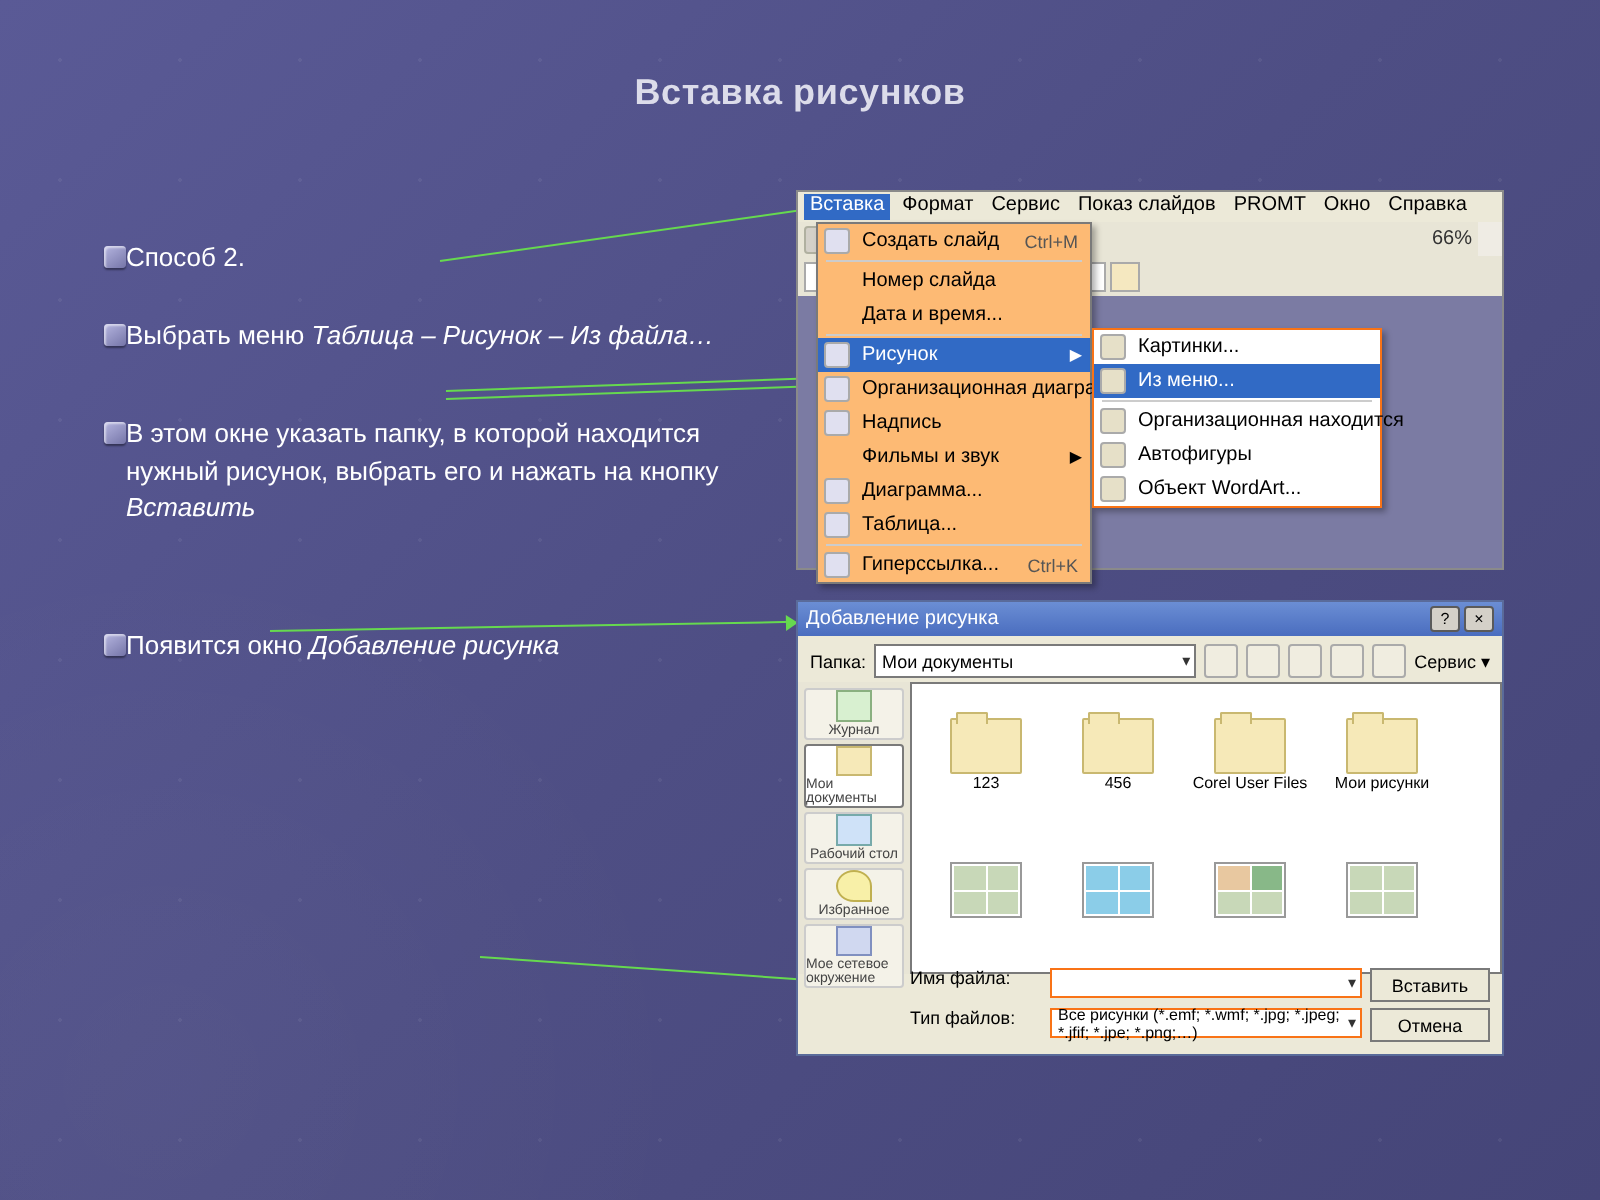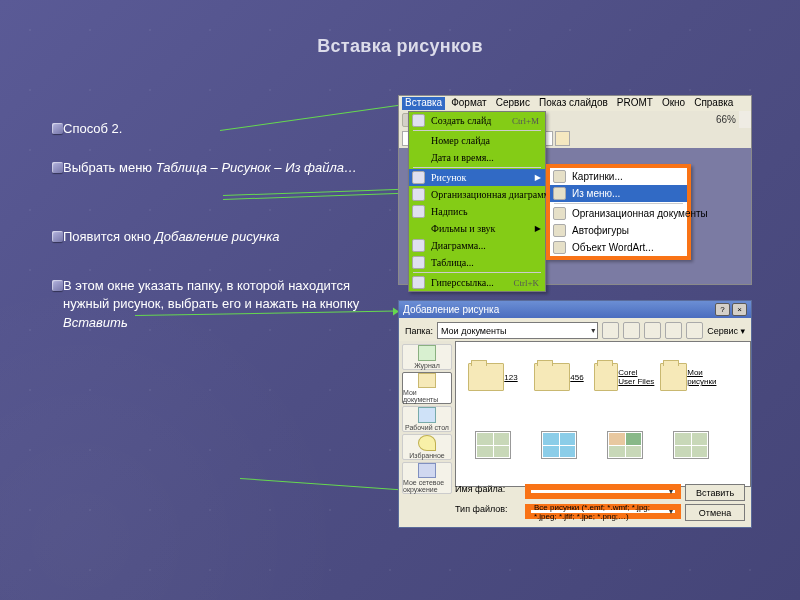--- a/index.html
+++ b/index.html
@@ -50,32 +50,32 @@
   .shot1 .toolbar .zoom { font-size:10px; color:#333; margin-left:auto; }
   .shot1 .ribbon { position:absolute; left:0; top:32px; right:0; height:20px; background:#e8e5d6; display:flex; gap:2px; align-items:center; padding:0 3px;}
   .shot1 .ribbon .rb { width:15px; height:15px; border:1px solid #aaa; background:#fff; }
   .shot1 .ribbon .rb2 { background:#f5e8c0;}
   .shot1 .workarea { position:absolute; left:0; top:52px; right:0; bottom:0; background:#7b7ba3; }
   .shot1 .blueA { position:absolute; left:10px; top:56px; width:100px; height:13px; background:#a4c8ff; border:1px solid #5a8edc; font-size:9px; color:#003; padding:0 3px; display:flex; align-items:center;}
   .shot1 .blueA::after { content:"A"; position:absolute; right:3px; color:#6a1b9a; font-weight:bold; }
 
   .menu1 {
     position:absolute; left:9px; top:15px; width:138px;
-    background:#84cc16; border:1px solid #7a7a7a; box-shadow:2px 2px 3px rgba(0,0,0,.3);font-family:Liberation Serif, serif;
+    background:#fdba74; border:1px solid #7a7a7a; box-shadow:2px 2px 3px rgba(0,0,0,.3);
   }
   .menu1 .mi { display:flex; align-items:center; height:17px; padding:0 6px 0 22px; font-size:10px; position:relative; white-space:nowrap;}
   .menu1 .mi .sc { margin-left:auto; color:#555; font-size:9px;}
   .menu1 .mi.hover { background:#316ac5; color:#fff; }
   .menu1 .mi .arrow { position:absolute; right:4px; font-size:8px; }
   .menu1 .mi .ico { position:absolute; left:3px; width:13px; height:13px; background:#e0e0f0; border:1px solid #aaa; border-radius:2px;}
   .menu1 .sep { height:1px; background:#ccc; margin:1px 4px;}
 
   .menu2 {
     position:absolute; left:147px; top:68px; width:145px;
-    background:#fff; border:4px solid #f97316; box-shadow:2px 2px 3px rgba(0,0,0,.3);
+    background:#fff; border:1px solid #f97316; box-shadow:2px 2px 3px rgba(0,0,0,.3);
   }
   .menu2 .mi { display:flex; align-items:center; height:17px; padding:0 6px 0 22px; font-size:10px; position:relative; white-space:nowrap;}
   .menu2 .mi.hover { background:#316ac5; color:#fff; }
   .menu2 .mi .ico { position:absolute; left:3px; width:13px; height:13px; background:#e6e0c8; border:1px solid #aaa; border-radius:2px;}
   .menu2 .sep { height:1px; background:#ccc; margin:1px 4px;}
 
   
   .shot2 {
     position:absolute; left:398px; top:300px; width:354px; height:228px;
     background:#ece9d8; border:1px solid #5a6b9a;
@@ -93,31 +93,31 @@
   .shot2 .body { position:absolute; left:0; top:40px; right:0; bottom:40px; display:flex; }
   .shot2 .places { width:56px; background:#e8e5d6; display:flex; flex-direction:column; gap:2px; padding:3px;}
   .shot2 .place { height:32px; background:#f4f2e8; border:1px solid #ccc; border-radius:2px; display:flex; flex-direction:column; align-items:center; justify-content:center; font-size:7px; color:#444;}
   .shot2 .place.sel { background:#fff; border:1px solid #7a7a7a;}
   .shot2 .place .pic { width:18px; height:16px; background:#f6e9b8; border:1px solid #c9b870; margin-bottom:1px;}
   .shot2 .place .pic.hist { background:#d8f0d0; border-color:#8ab080;}
   .shot2 .place .pic.desk { background:#cfe2f8; border-color:#7aa;}
   .shot2 .place .pic.fav { background:#f8f0a8; border-color:#c0b050; border-radius:50% 50% 0 50%;}
   .shot2 .place .pic.net { background:#d0d8f0; border-color:#8090c0;}
   .shot2 .fview { flex:1; background:#fff; border:1px solid #7a7a7a; display:flex; flex-wrap:wrap; gap:4px; padding:6px; overflow:hidden;}
-  .shot2 .fitem { width:62px; height:58px; display:flex; flex-direction:row; align-items:center; justify-content:center; font-size:8px;text-decoration:underline; }
+  .shot2 .fitem { width:62px; height:58px; display:flex; flex-direction:column; align-items:center; justify-content:center; font-size:8px; }
   .shot2 .fitem .fld { width:36px; height:28px; background:#f6e9b8; border:1px solid #c9b870; border-radius:1px; position:relative;}
   .shot2 .fitem .fld::before { content:""; position:absolute; left:2px; top:-4px; width:14px; height:5px; background:#f6e9b8; border:1px solid #c9b870; border-bottom:none; border-radius:1px 1px 0 0;}
   .shot2 .fitem .pv { width:36px; height:28px; background:#fff; border:1px solid #999; display:grid; grid-template-columns:1fr 1fr; grid-template-rows:1fr 1fr; gap:1px; padding:1px;}
   .shot2 .fitem .pv div { background:#c8d8b8; }
   .shot2 .fitem .pv.b div { background:#8bcde8; }
   .shot2 .fitem .pv.c div:nth-child(1){background:#e8c8a0;} .shot2 .fitem .pv.c div:nth-child(2){background:#88b888;}
   .shot2 .footer { position:absolute; left:56px; right:6px; bottom:6px; display:flex; flex-direction:column; gap:3px; }
   .shot2 .frow { display:flex; align-items:flex-start; gap:4px; }
   .shot2 .frow label { width:66px; font-size:9px; }
-  .shot2 .frow .inp { flex:1; height:15px; background:#fff; border:6px solid #f97316; font-size:8px; display:flex; align-items:center; padding:0 3px; position:relative;}
+  .shot2 .frow .inp { flex:1; height:15px; background:#fff; border:1px solid #f97316; font-size:8px; display:flex; align-items:center; padding:0 3px; position:relative;}
   .shot2 .frow .inp::after { content:"▾"; position:absolute; right:2px; font-size:8px; color:#333;}
   .shot2 .frow .btn { width:60px; height:17px; background:#ece9d8; border:1px solid #7a7a7a; font-size:9px; display:flex; align-items:center; justify-content:center;}
 
   
   .line { position:absolute; height:0; border-top:1.5px solid #66d94f; pointer-events:none;}
   .line::after { content:""; position:absolute; right:-6px; top:-4px; border:4px solid transparent; border-left:6px solid #66d94f;}
 </style>
 </head>
 <body>
 <div class="dots"></div>
@@ -128,30 +128,30 @@
   <div class="para">
     <div class="bullet"></div>
     <div class="txt">Способ 2.</div>
   </div>
   <div class="para">
     <div class="bullet"></div>
     <div class="txt">
       <span>Выбрать меню </span><em>Таблица – Рисунок – Из файла…</em>
     </div>
   </div>
+  <div class="para gap2">
+    <div class="bullet"></div>
+    <div class="txt">
+      <span>В этом окне указать папку, в которой находится нужный рисунок, выбрать его и нажать на кнопку </span><em>Вставить</em>
+    </div>
+  </div>
   <div class="para gap">
     <div class="bullet"></div>
     <div class="txt">
       <span>Появится окно </span><em>Добавление рисунка</em>
-    </div>
-  </div>
-  <div class="para gap2">
-    <div class="bullet"></div>
-    <div class="txt">
-      <span>В этом окне указать папку, в которой находится нужный рисунок, выбрать его и нажать на кнопку </span><em>Вставить</em>
     </div>
   </div>
 </div>
 
 <div class="line" style="left:220px; top:130px; width:190px; transform-origin:left; transform:rotate(-8deg);"></div>
 <div class="line" style="left:223px; top:195px; width:312px; transform-origin:left; transform:rotate(-2deg);"></div>
 <div class="line" style="left:223px; top:199px; width:325px; transform-origin:left; transform:rotate(-2deg);"></div>
 <div class="line" style="left:135px; top:315px; width:262px; transform-origin:left; transform:rotate(-1deg);"></div>
 <div class="line" style="left:240px; top:478px; width:440px; transform-origin:left; transform:rotate(4deg);"></div>
 
@@ -241,21 +241,21 @@
         <span class="ico"></span>
         <span>Картинки...</span>
       </div>
       <div class="mi hover">
         <span class="ico"></span>
         <span>Из меню...</span>
       </div>
       <div class="sep"></div>
       <div class="mi">
         <span class="ico"></span>
-        <span>Организационная документы</span>
+        <span>Организационная находится</span>
       </div>
       <div class="mi">
         <span class="ico"></span>
         <span>Автофигуры</span>
       </div>
       <div class="mi">
         <span class="ico"></span>
         <span>Объект WordArt...</span>
       </div>
     </div>

